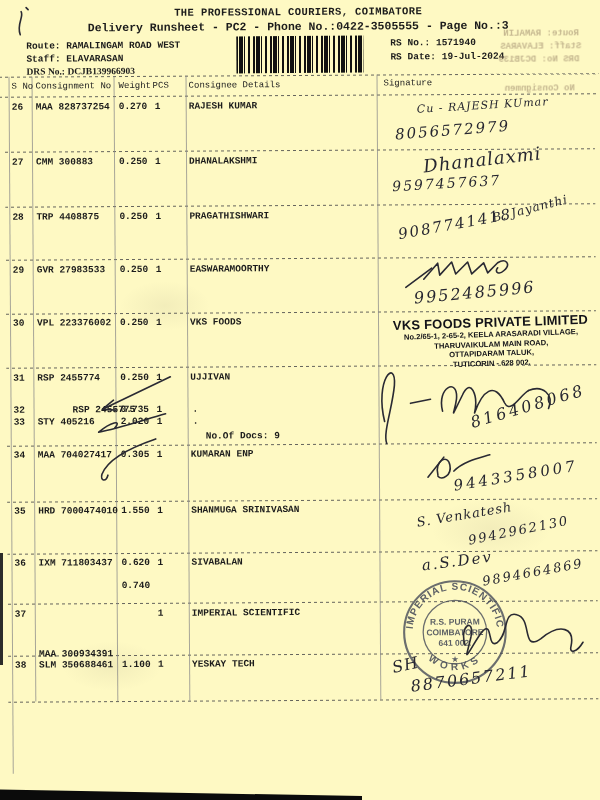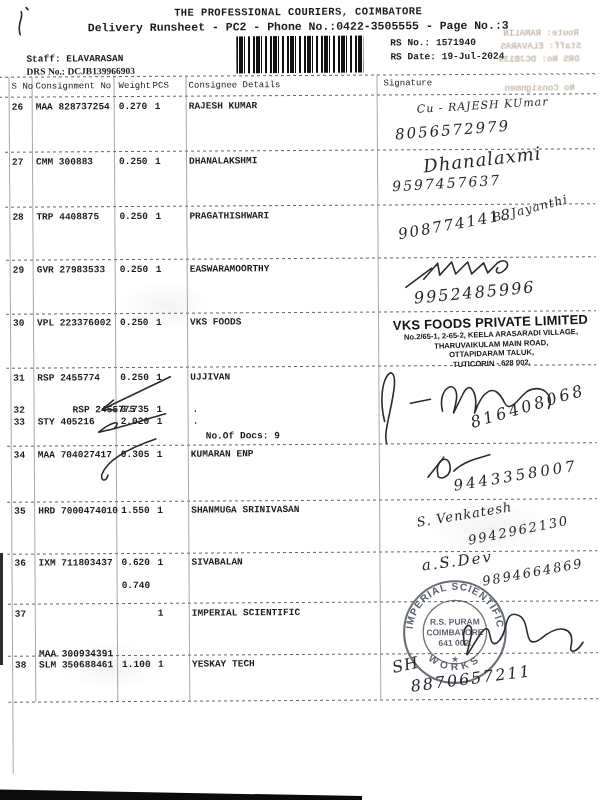--- a/index.html
+++ b/index.html
@@ -1,17 +1,17 @@
 <!DOCTYPE html>
 <html><head>
 <meta charset="utf-8">
 <style>
   html,body{margin:0;padding:0;}
   body{width:600px;height:800px;background:#d8d6d2;font-family:"Liberation Mono",monospace;}
-  .page{position:relative;width:600px;height:800px;background:#ffffff;overflow:hidden;color:#1c1c1c;}
+  .page{position:relative;width:600px;height:800px;background:#fef9c3;overflow:hidden;color:#1c1c1c;}
   .tilt{position:absolute;inset:0;transform:rotate(-0.35deg);transform-origin:50% 40%;}
   .abs{position:absolute;white-space:nowrap;}
   .title{font-size:10.5px;font-weight:700;letter-spacing:.4px;}
   .subtitle{font-size:11.5px;font-weight:700;}
   .meta{font-size:9.5px;font-weight:700;line-height:13px;}
   .th{font-size:9px;color:#222;}
   .td{font-size:9.5px;font-weight:700;}
   .dash{position:absolute;height:1px;background:repeating-linear-gradient(90deg,#4a4a4a 0 3px,transparent 3px 6px);opacity:.85;}
   .vline{position:absolute;width:1px;background:#8a8a8a;opacity:.75;}
   .hw{position:absolute;font-family:"DejaVu Serif",serif;font-style:italic;color:#262630;white-space:nowrap;}
@@ -28,20 +28,21 @@
 </style>
 </head>
 <body>
 
 <div class="page">
   <div class="tilt">
 
     <div class="abs title" style="left:0;top:6px;width:600px;text-align:center;">THE PROFESSIONAL COURIERS, COIMBATORE</div>
     <div class="abs subtitle" style="left:0;top:20px;width:600px;text-align:center;">Delivery Runsheet - PC2 - Phone No.:0422-3505555 - Page No.:3</div>
 
+    <div class="abs meta" style="left:28px;top:38px;">Route: RAMALINGAM ROAD WEST</div>
     <div class="abs meta" style="left:28px;top:51px;">Staff: ELAVARASAN</div>
     <div class="abs meta" style="left:28px;top:64px;font-family:Liberation Serif, serif;">DRS No.: DCJB139966903</div>
 
     <div class="barcode" style="left:238px;top:36px;width:127px;height:37px;"></div>
 
     <div class="abs meta" style="left:392px;top:37px;">RS No.: 1571940</div>
     <div class="abs meta" style="left:392px;top:51px;">RS Date: 19-Jul-2024</div>
 
     <div class="bleed" style="left:505px;top:30px;">Route: RAMALIN</div>
     <div class="bleed" style="left:502px;top:43px;">Staff: ELAVARAS</div>

